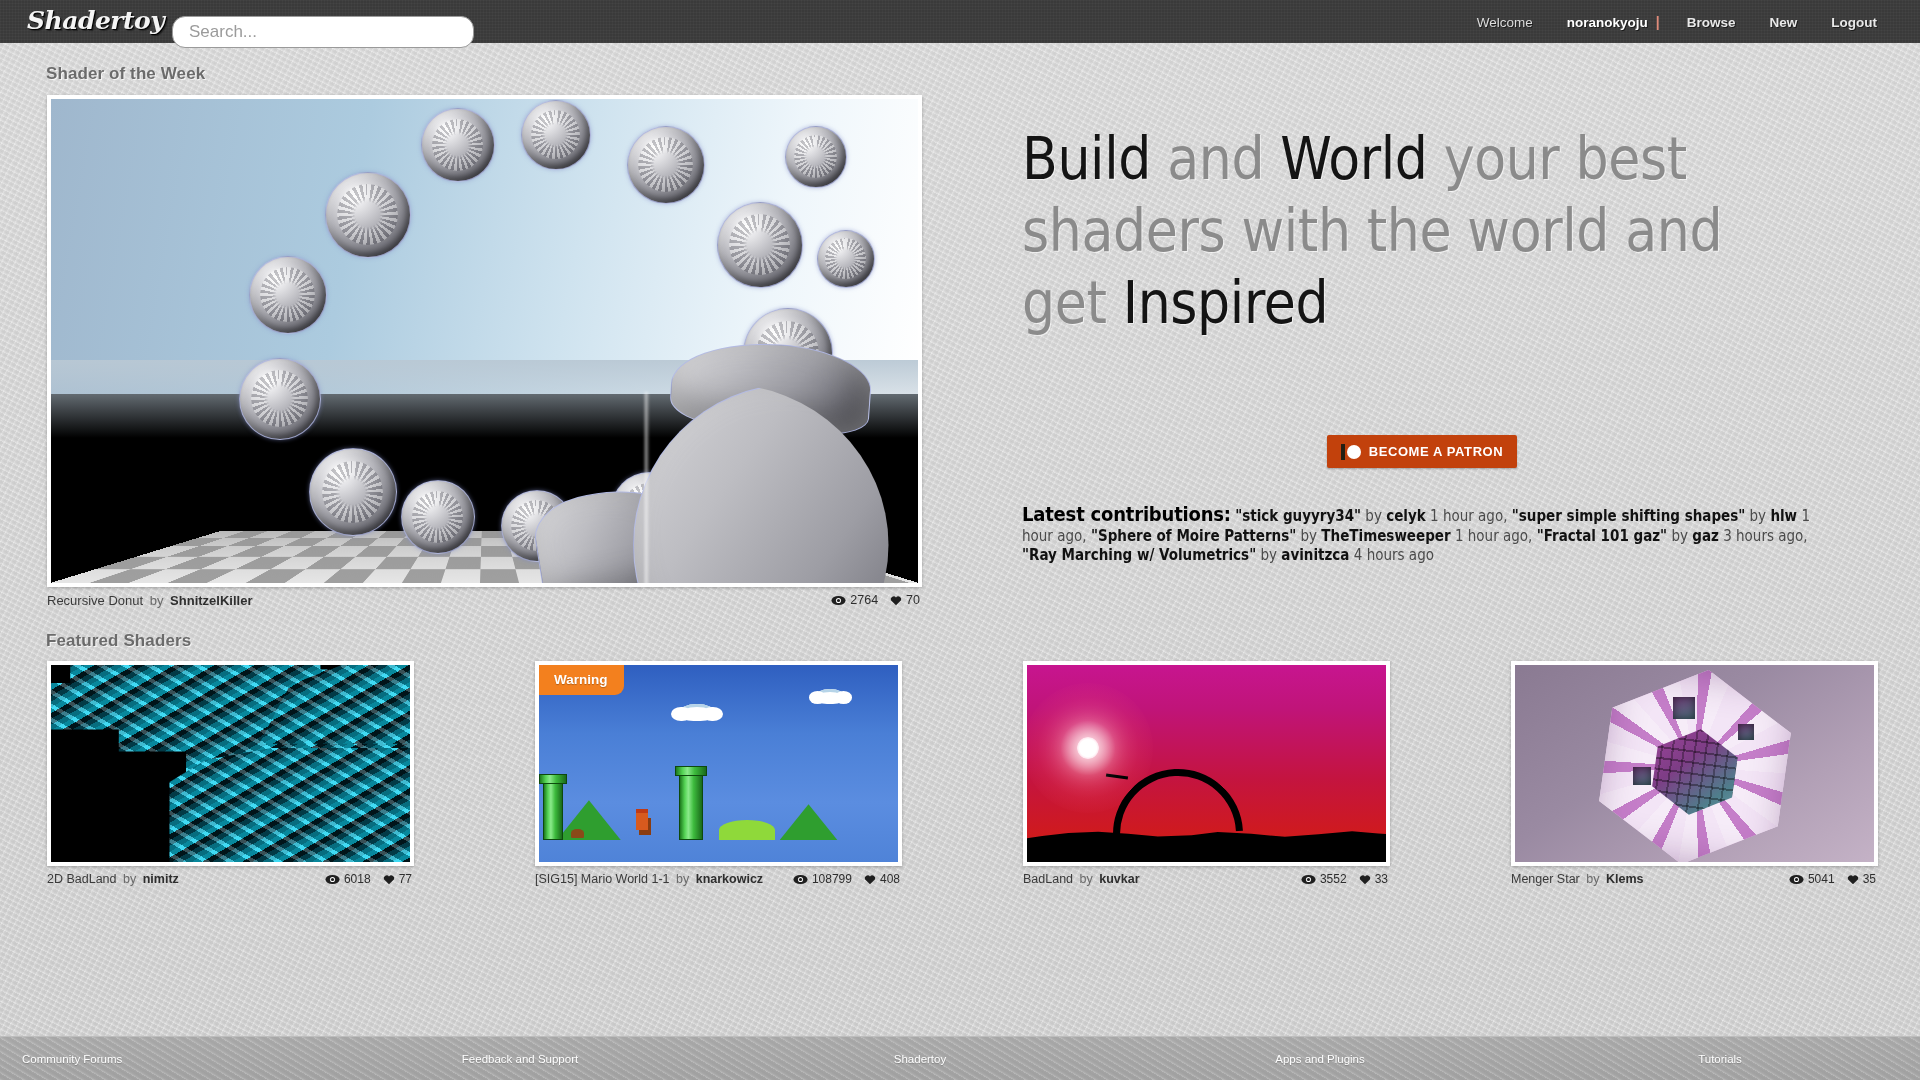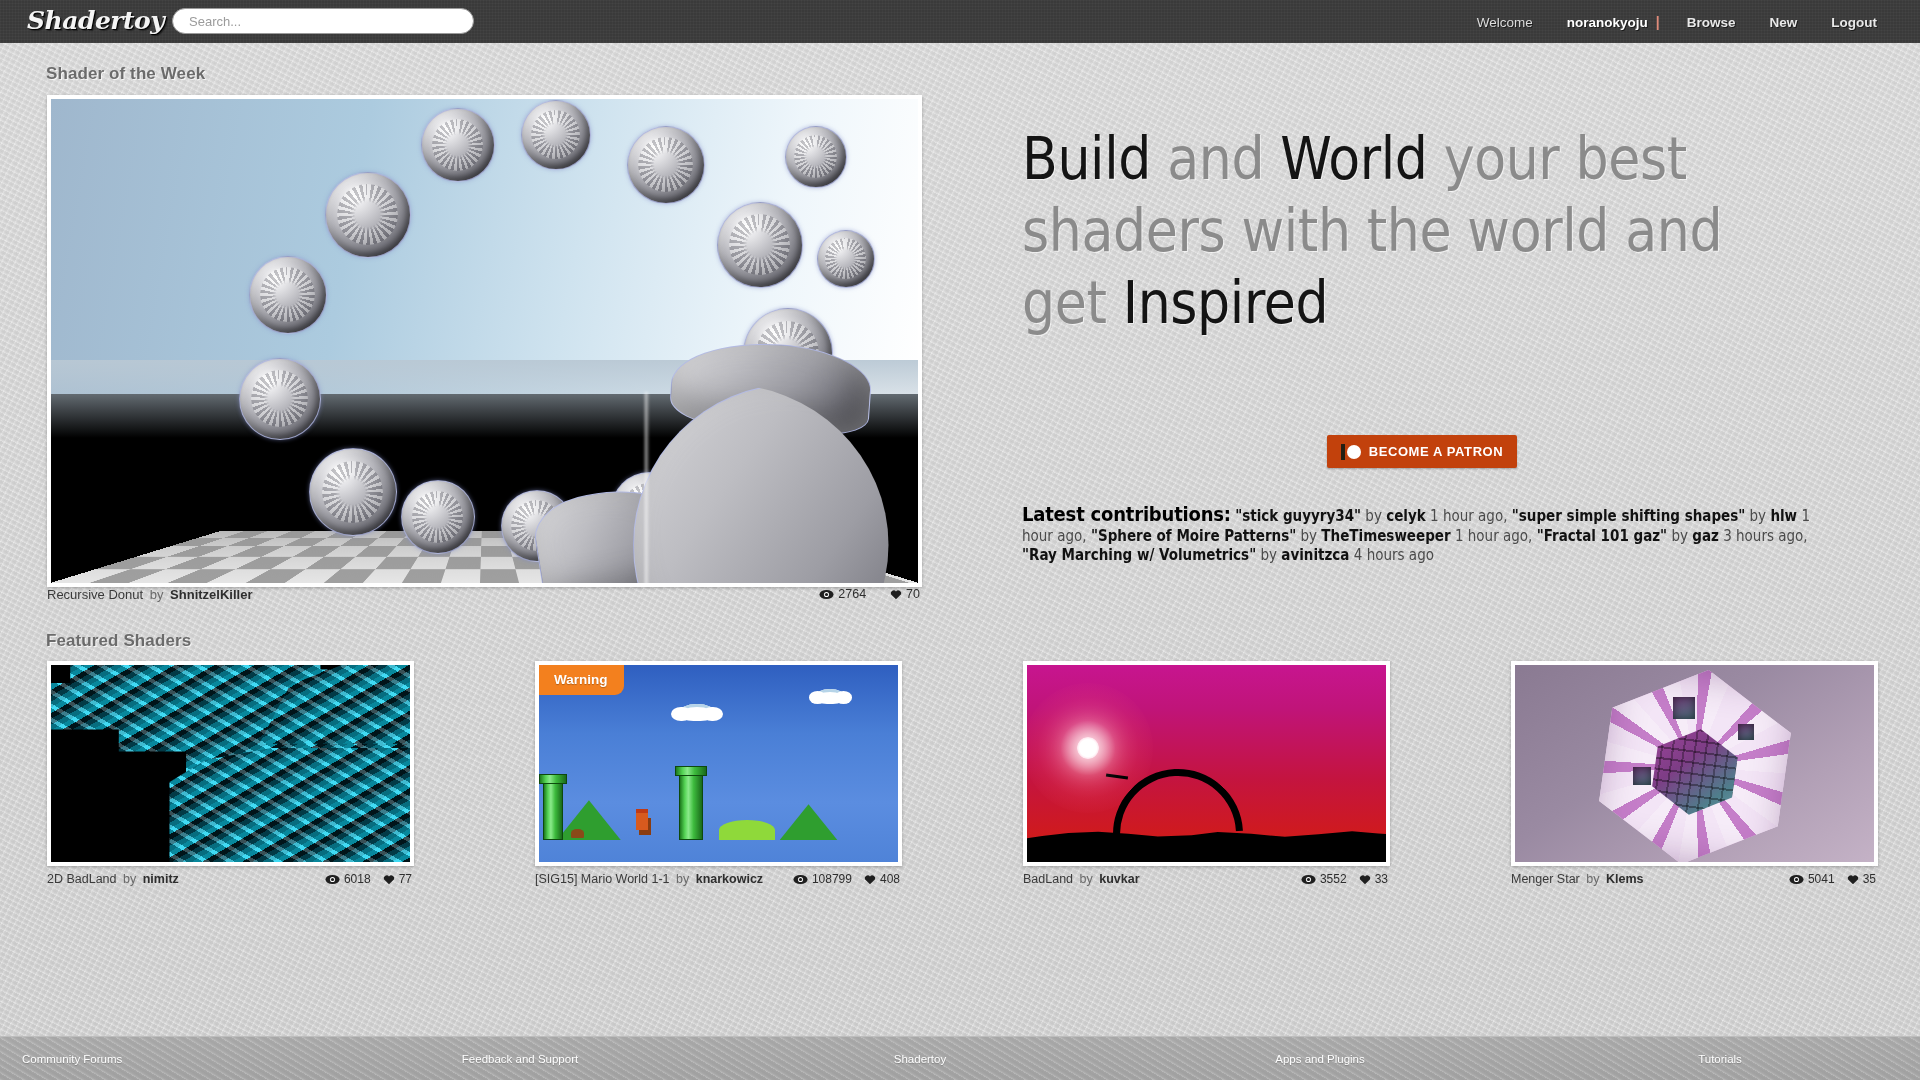--- a/index.html
+++ b/index.html
@@ -42,28 +42,28 @@
     font-style: italic;
     color: #f4f4f4;
     letter-spacing: -0.5px;
     text-shadow: 1px 1px 0 #000, 2px 2px 1px rgba(0,0,0,0.4);
     line-height: 38px;
     user-select: none;
   }
 
   #search-input {
     position: absolute;
-    left: 172px; top: 8px;
-    width: 302px; height: 26px;
+    left: 172px; top: 16px;
+    width: 302px; height: 32px;
     border-radius: 13px;
     border: 1px solid #9a9a9a;
     background: #fff;
     padding: 0 16px;
     font-family: "Liberation Sans", sans-serif;
-    font-size: 13px;
+    font-size: 17px;
     color: #333;
     outline: none;
   }
   #search-input::placeholder { color: #9b9b9b; font-style: normal; }
 
   #nav {
     position: absolute;
     right: 26px; top: 0;
     height: 44px;
     display: flex;
@@ -113,34 +113,35 @@
   #sotw-frame {
     width: 875px; height: 492px;
     border: 4px solid #ffffff;
     background: #000;
     overflow: hidden;
     position: relative;
     box-shadow: 0 1px 3px rgba(0,0,0,0.25);
     cursor: pointer;
   }
   #sotw-caption {
+    margin-top: 6px;
     height: 20px;
     position: relative;
     font-size: 13px;
     color: #3f3f3f;
   }
   .cap-title { color: #3a3a3a; }
   .cap-by { color: #6a6a6a; margin: 0 3px; }
   .cap-author { font-weight: bold; color: #2e2e2e; }
   .cap-stats {
     position: absolute;
     right: 2px; top: 0;
     display: flex;
     align-items: center;
-    gap: 24px;
+    gap: 12px;
     font-size: 12.5px;
     color: #2e2e2e;
   }
   .stat { display: flex; align-items: center; gap: 4px; }
   .eye-ico { display:inline-block; width: 15px; height: 11px; }
   .heart-ico { display:inline-block; width: 12px; height: 11px; }
 
   
   #donut-scene { position: absolute; inset: 0; }
   .sky {

